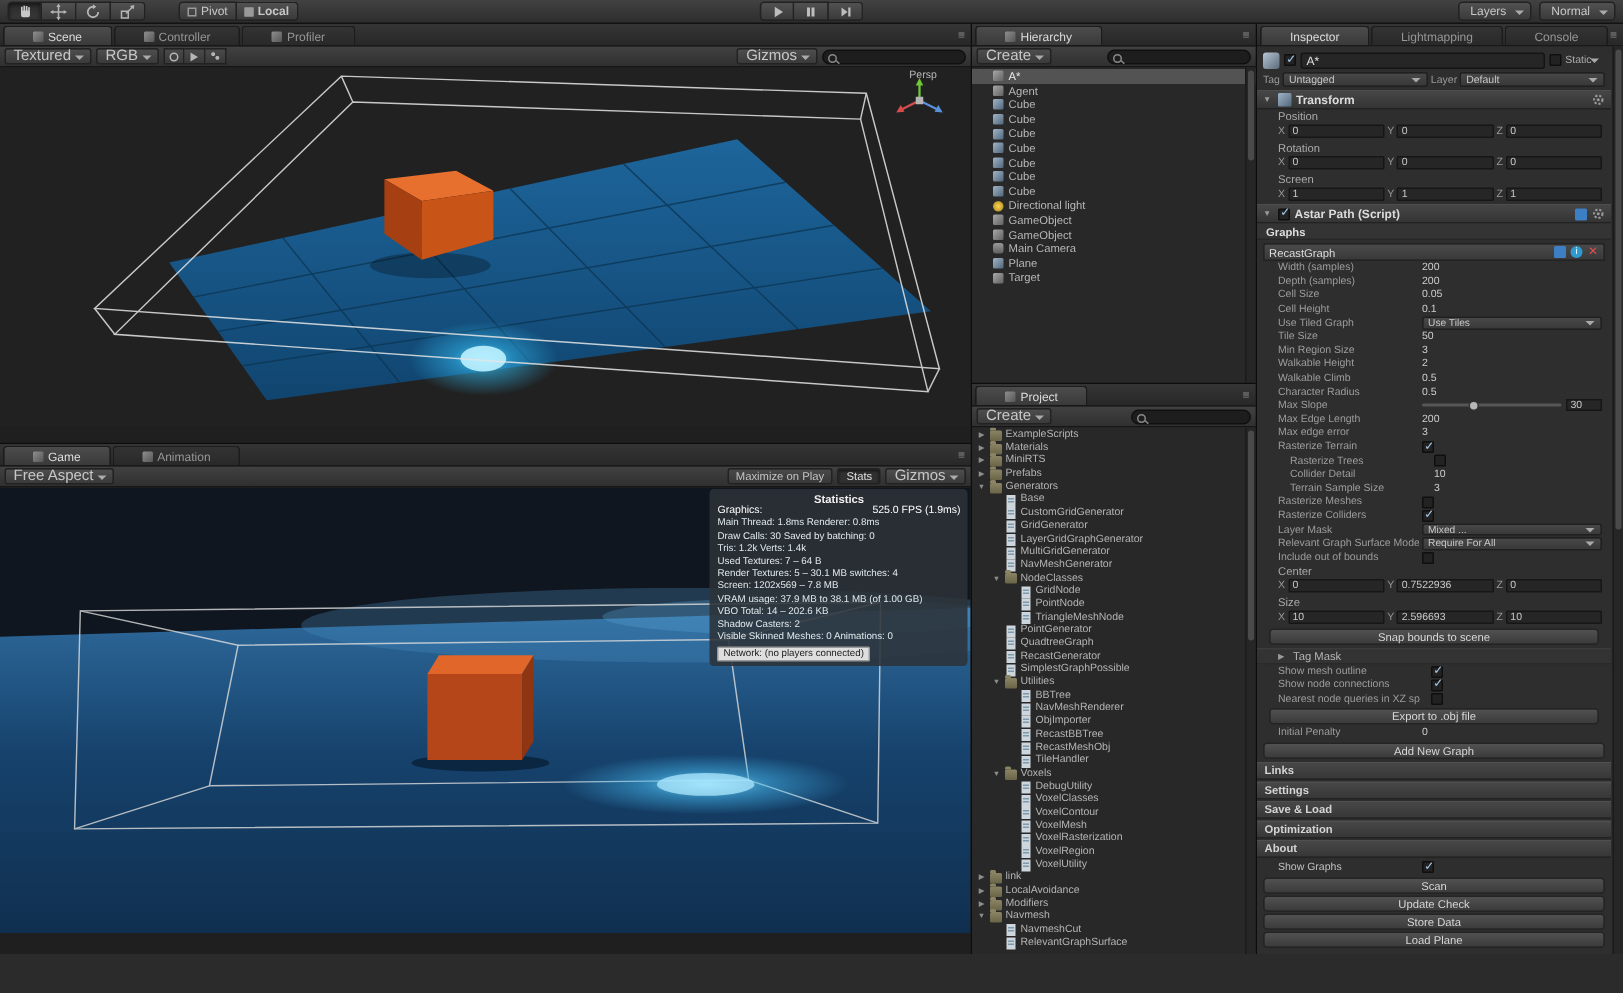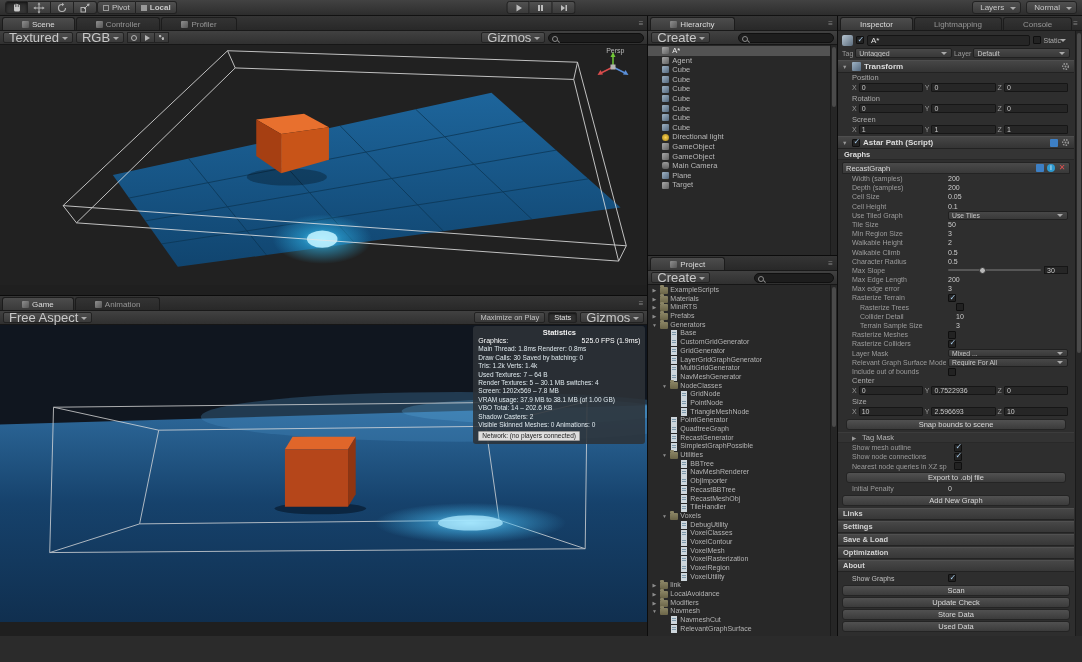--- a/index.html
+++ b/index.html
@@ -16,21 +16,21 @@
   
   .toolbar{height:16px;background:linear-gradient(#424242,#2d2d2d);border-bottom:1px solid #121212;
     display:flex;align-items:center;padding:0 5px;position:relative;}
   .tool-group{display:flex;}
   .tool-btn{width:23px;height:13px;background:linear-gradient(#515151,#3a3a3a);border:1px solid #222;
     display:flex;align-items:center;justify-content:center;}
   .tool-btn+.tool-btn{border-left:none;}
   .tool-group .tool-btn:first-child{border-radius:3px 0 0 3px;}
   .tool-group .tool-btn:last-child{border-radius:0 3px 3px 0;}
   .tool-btn.active{background:linear-gradient(#2c2c2c,#383838);box-shadow:inset 0 1px 3px rgba(0,0,0,.6);}
-  .pivot-group{margin-left:0;display:flex;}
+  .pivot-group{margin-left:22px;display:flex;}
   .txt-btn{height:13px;padding:0 5px;background:linear-gradient(#515151,#3a3a3a);border:1px solid #222;
     color:#c8c8c8;font-size:8px;display:flex;align-items:center;gap:3px;}
   .txt-btn+.txt-btn{border-left:none;border-radius:0 3px 3px 0;font-weight:bold;}
   .pivot-group .txt-btn:first-child{border-radius:3px 0 0 3px;}
   .sq-icon{width:6px;height:6px;border:1px solid #999;display:inline-block;position:relative;}
   .sq-icon.filled{background:#999;}
   .play-group{position:absolute;left:50%;transform:translateX(-50%);display:flex;}
   .right-group{margin-left:auto;display:flex;gap:5px;}
   .dd-btn{height:13px;padding:0 16px 0 7px;position:relative;background:linear-gradient(#515151,#3a3a3a);
     border:1px solid #222;border-radius:3px;font-size:8px;color:#c8c8c8;display:flex;align-items:center;}
@@ -52,21 +52,21 @@
   .tab{height:13px;padding:0 19px;font-size:8px;color:#969696;background:linear-gradient(#333,#292929);
     border:1px solid #1c1c1c;border-bottom:none;border-radius:3px 3px 0 0;display:flex;align-items:center;
     gap:3px;margin-right:1px;white-space:nowrap;}
   .tab.active{background:linear-gradient(#4c4c4c,#3a3a3a);color:#ddd;}
   .tab-ic{width:7px;height:7px;background:linear-gradient(135deg,#8f8f8f,#565656);border-radius:1px;flex:0 0 auto;}
   .bar-menu{margin-left:auto;color:#888;font-size:8px;line-height:13px;padding-right:2px;}
   
   .panel-toolbar{height:14px;background:linear-gradient(#414141,#303030);border-bottom:1px solid #161616;
     display:flex;align-items:center;padding:0 3px;gap:3px;font-size:7.5px;flex:0 0 auto;}
   .mini-dd{height:11px;padding:0 13px 0 5px;position:relative;background:linear-gradient(#4e4e4e,#3a3a3a);
-    border:1px solid #222;border-radius:2px;color:#c8c8c8;display:flex;align-items:center;font-size:13px;white-space:nowrap;text-align:right;}
+    border:1px solid #222;border-radius:2px;color:#c8c8c8;display:flex;align-items:center;font-size:10px;white-space:nowrap;text-align:right;}
   .flat-btn{height:11px;padding:0 5px;border:1px solid #222;background:linear-gradient(#4a4a4a,#383838);
     border-radius:2px;color:#c4c4c4;font-size:7.5px;display:flex;align-items:center;white-space:nowrap;}
   .flat-btn.active{background:#303030;box-shadow:inset 0 1px 2px rgba(0,0,0,.6);color:#e0e0e0;}
   .toggle-ic-btn{width:14px;height:11px;border:1px solid #222;background:linear-gradient(#4a4a4a,#383838);
     display:flex;align-items:center;justify-content:center;}
   .toggle-ic-btn+.toggle-ic-btn{border-left:none;}
   .icon-sun{width:6px;height:6px;border-radius:50%;border:1px solid #b5b5b5;}
   .icon-speaker{width:0;height:0;border:3px solid transparent;border-left:5px solid #b5b5b5;margin-left:3px;}
   .icon-fx{width:7px;height:7px;background:
     radial-gradient(circle at 30% 30%,#b5b5b5 1px,transparent 1.6px),
@@ -1138,21 +1138,21 @@
           </div>
 
           <div class="btn-stack">
 
               <div class="mini-btn">Scan</div>
 
               <div class="mini-btn">Update Check</div>
 
               <div class="mini-btn">Store Data</div>
 
-              <div class="mini-btn">Used Data</div>
+              <div class="mini-btn">Load Plane</div>
             </div>
 
           <div class="vscroll">
               <div class="vthumb" style="height:320px;"></div>
             </div>
         </div>
       </div>
     </div>
   </div>
 

